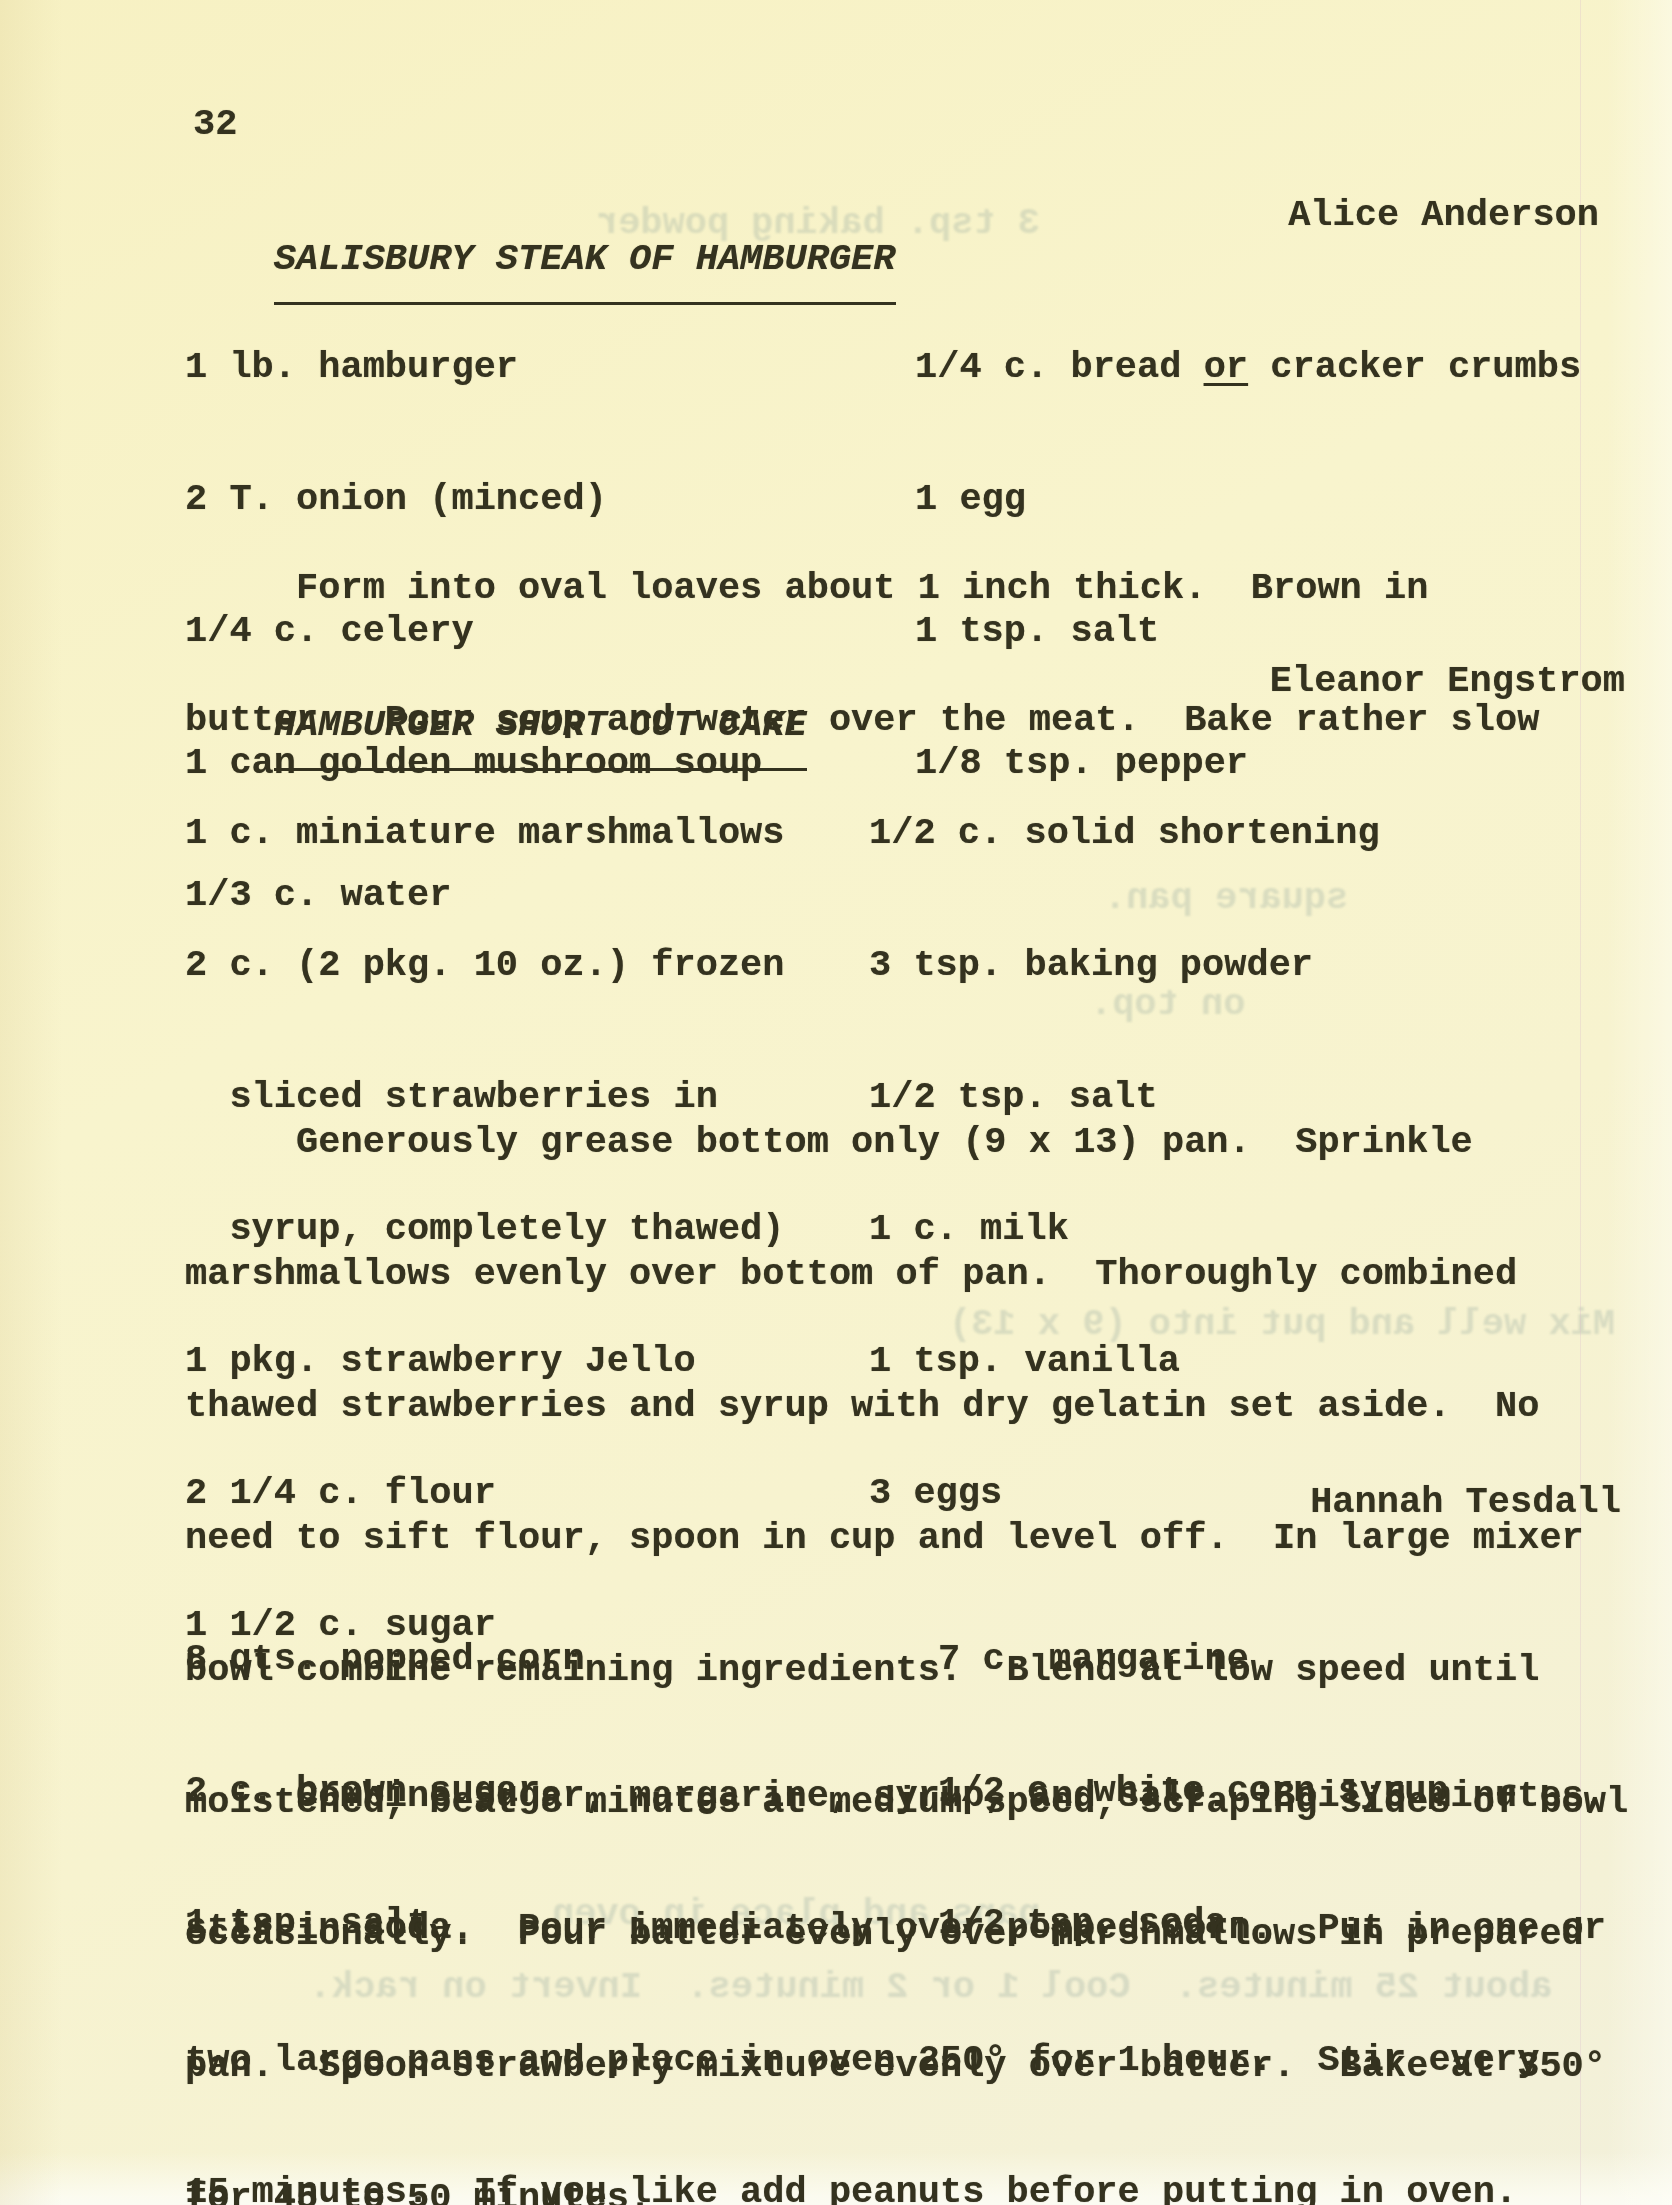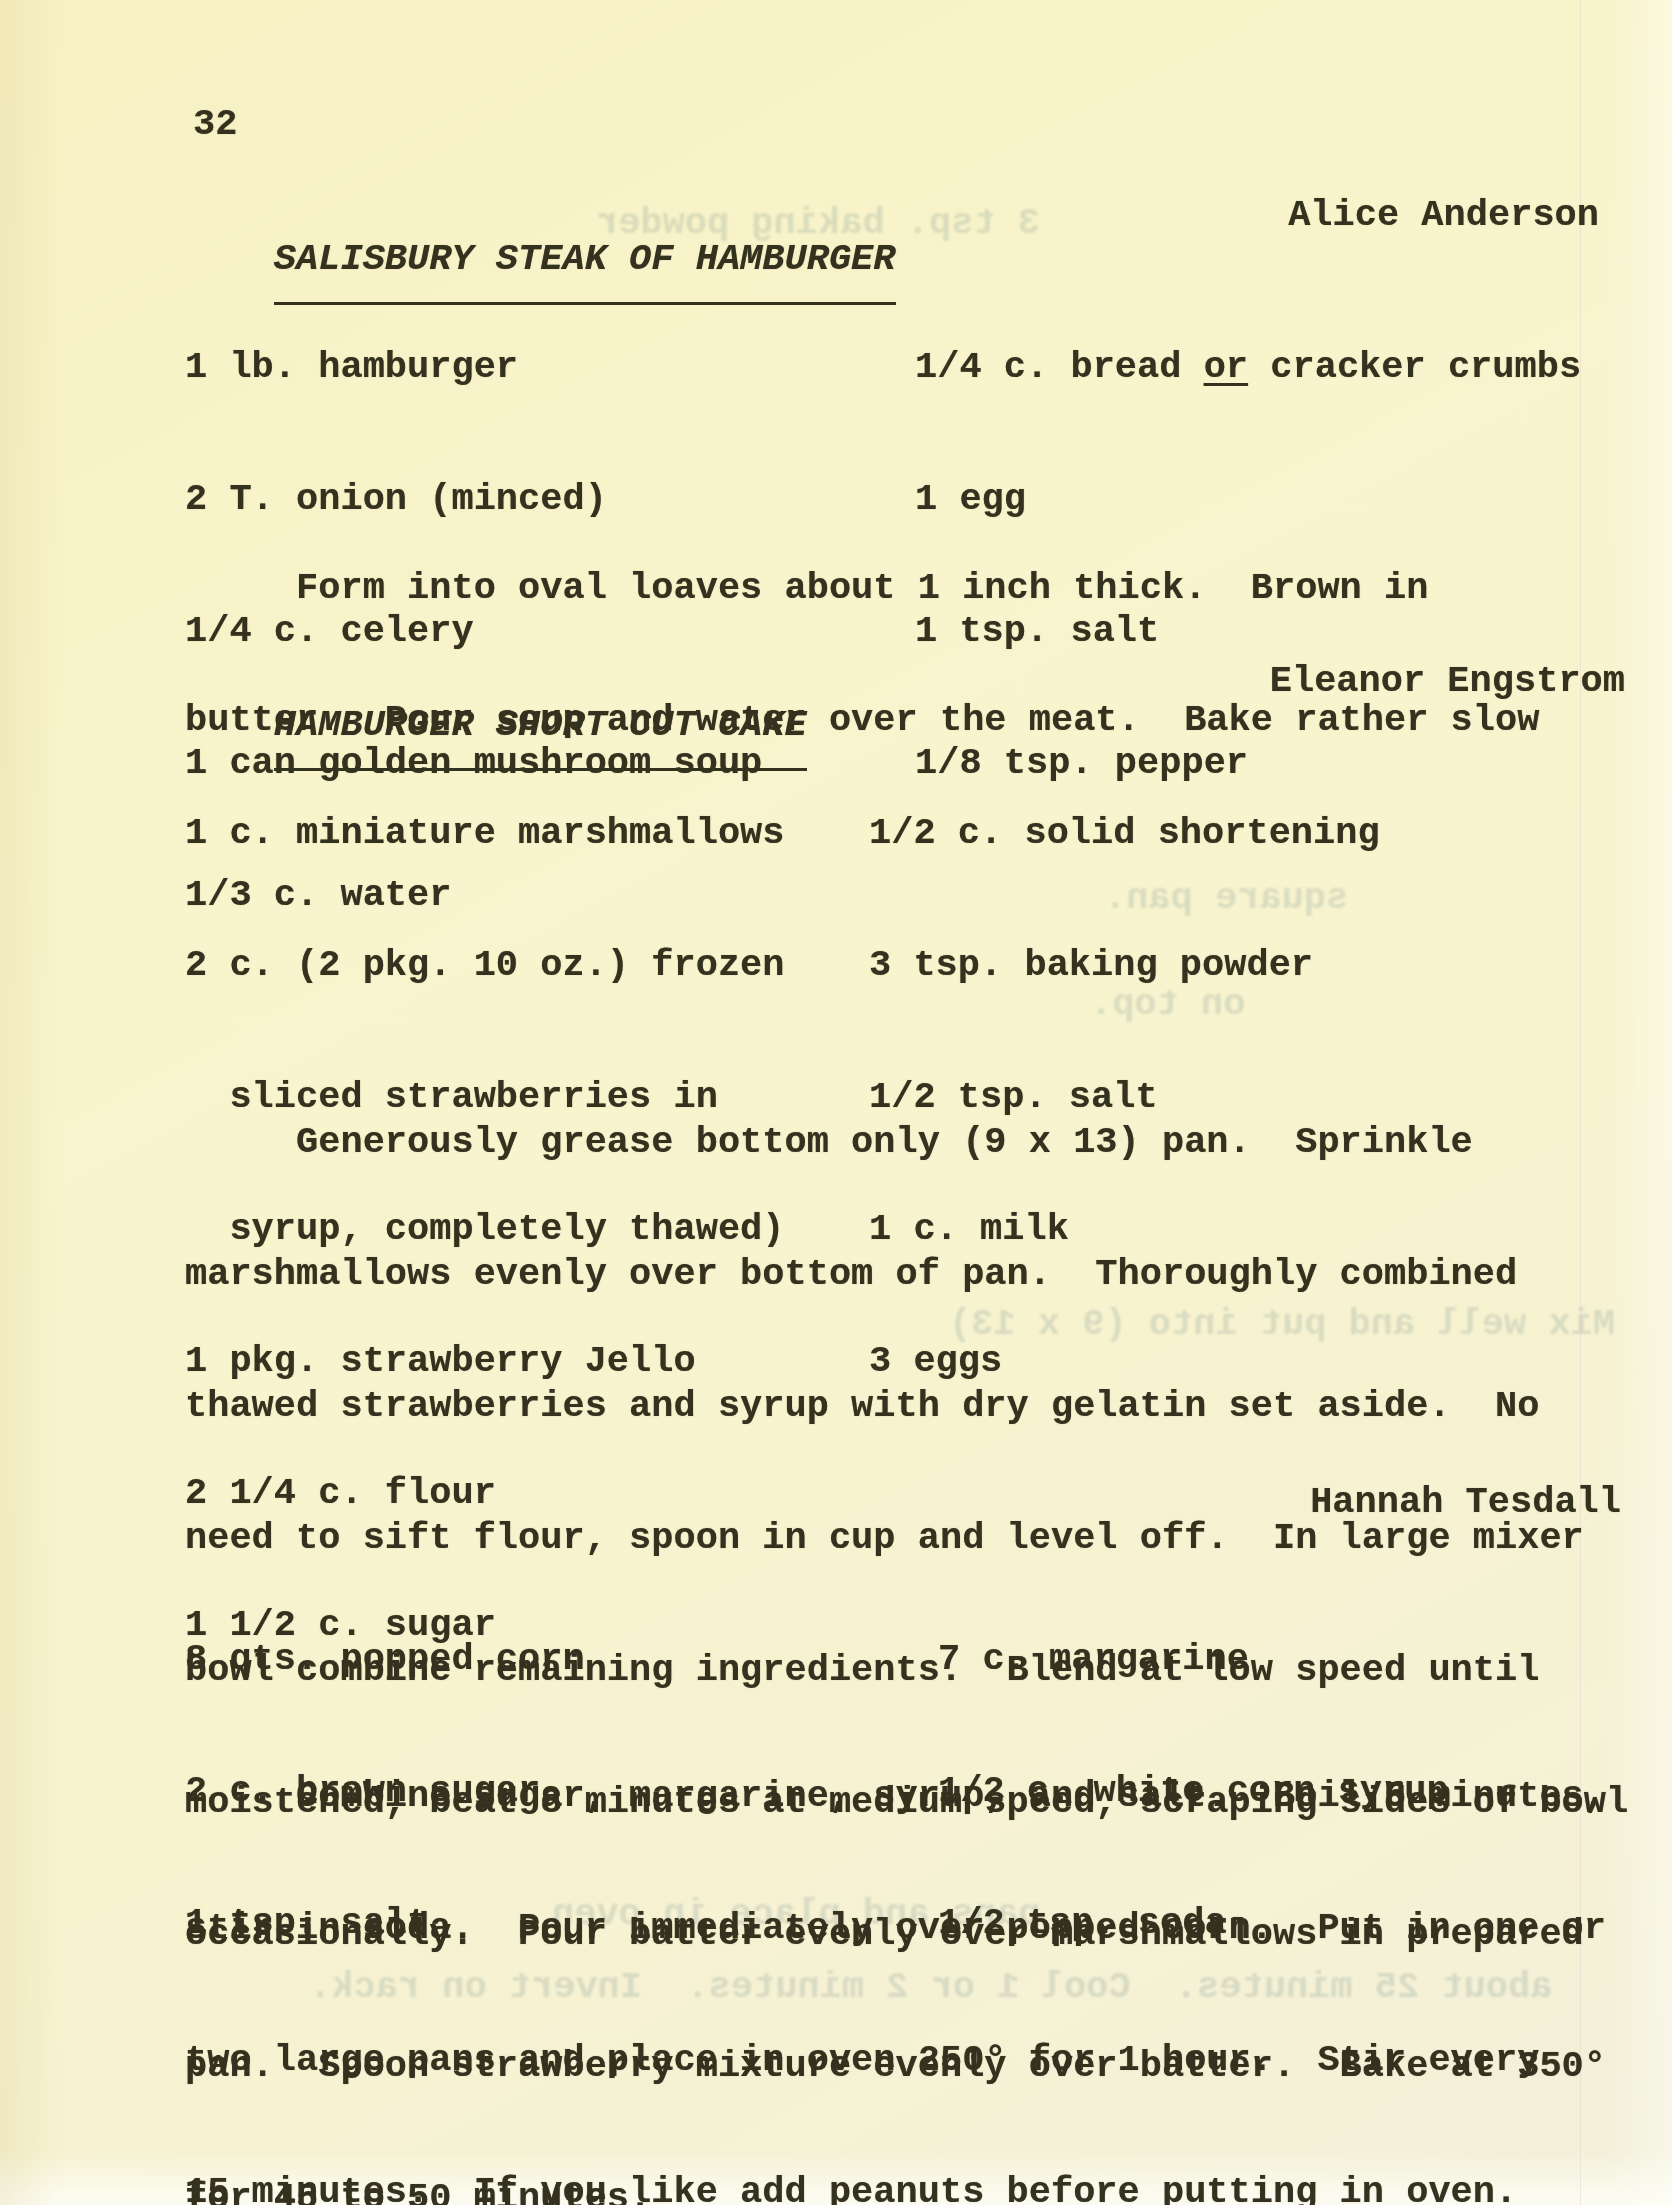--- a/index.html
+++ b/index.html
@@ -111,20 +111,21 @@
     <div class="line">1 pkg. strawberry Jello</div>
     <div class="line">2 1/4 c. flour</div>
     <div class="line">1 1/2 c. sugar</div>
   </div>
 
   <div class="txt" style="top:723px; left:869px;">
     <div class="line">1/2 c. solid shortening</div>
     <div class="line">3 tsp. baking powder</div>
     <div class="line">1/2 tsp. salt</div>
     <div class="line">1 c. milk</div>
+    <div class="line">1 tsp. vanilla</div>
     <div class="line">3 eggs</div>
   </div>
 
   <div class="txt" style="top:1032px; left:185px;">
     <div class="line">     Generously grease bottom only (9 x 13) pan.  Sprinkle</div>
     <div class="line">marshmallows evenly over bottom of pan.  Thoroughly combined</div>
     <div class="line">thawed strawberries and syrup with dry gelatin set aside.  No</div>
     <div class="line">need to sift flour, spoon in cup and level off.  In large mixer</div>
     <div class="line">bowl combine remaining ingredients.  Blend at low speed until</div>
     <div class="line">moistened, beat 8 minutes at medium speed, scraping sides of bowl</div>

